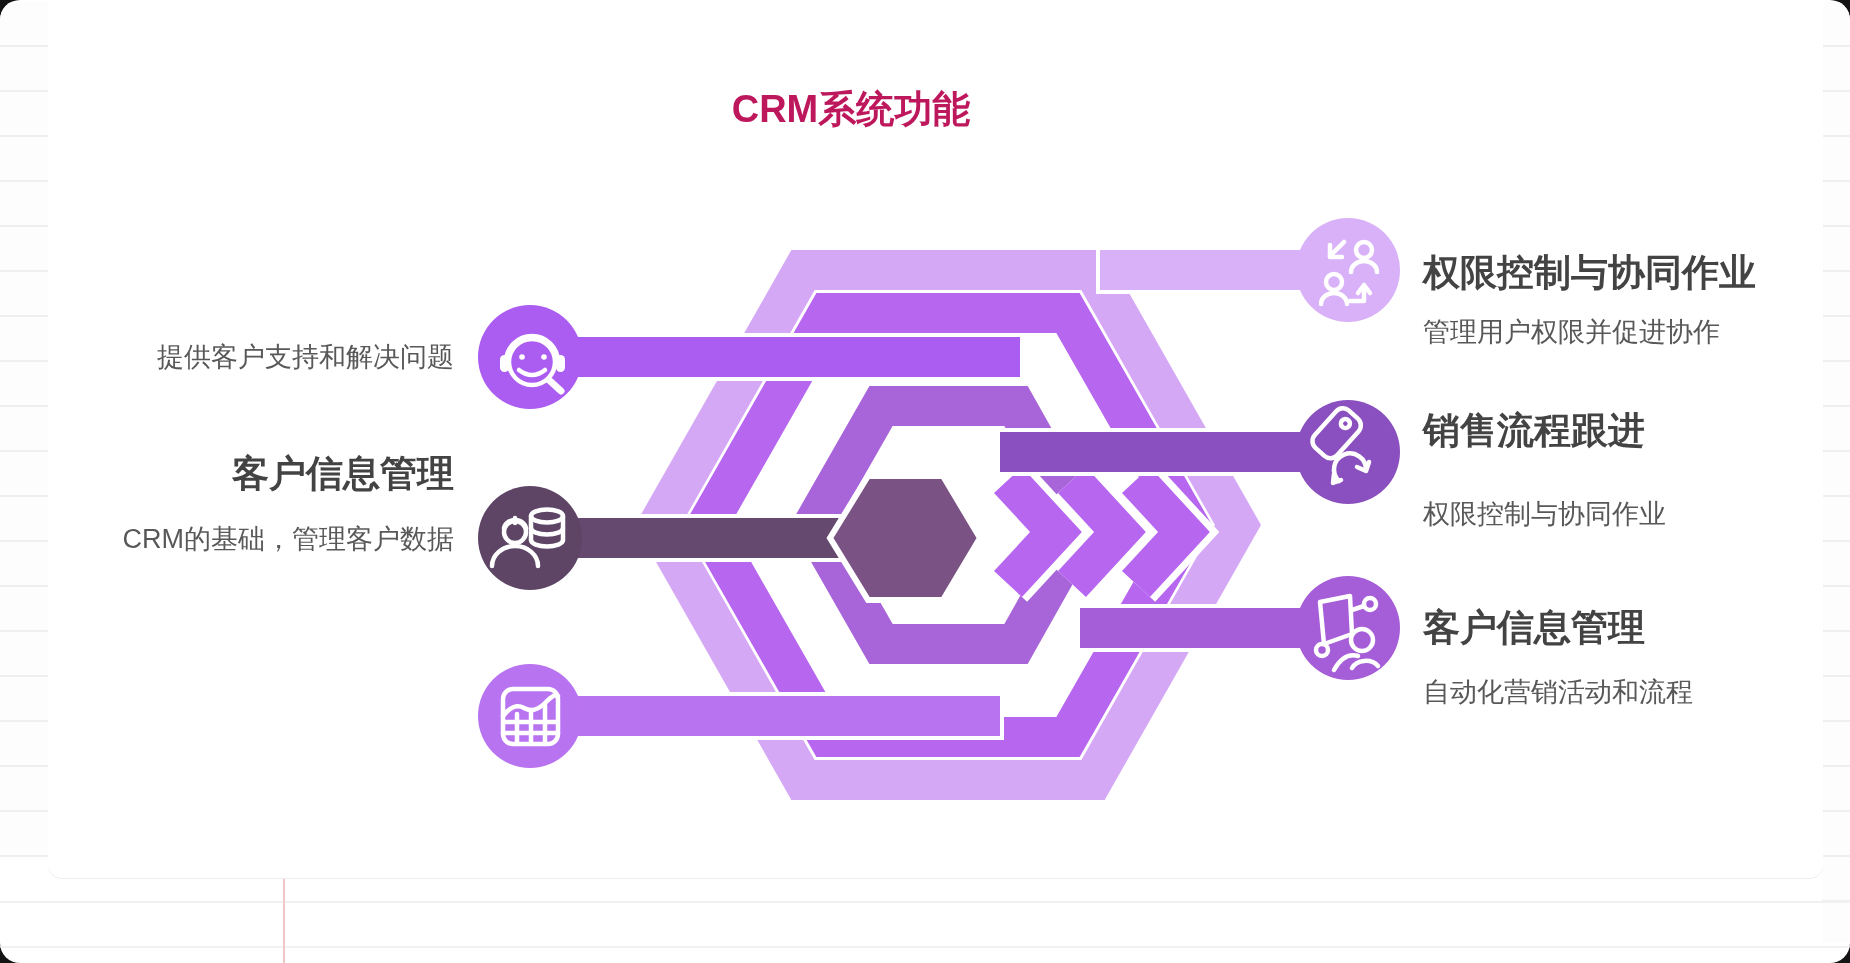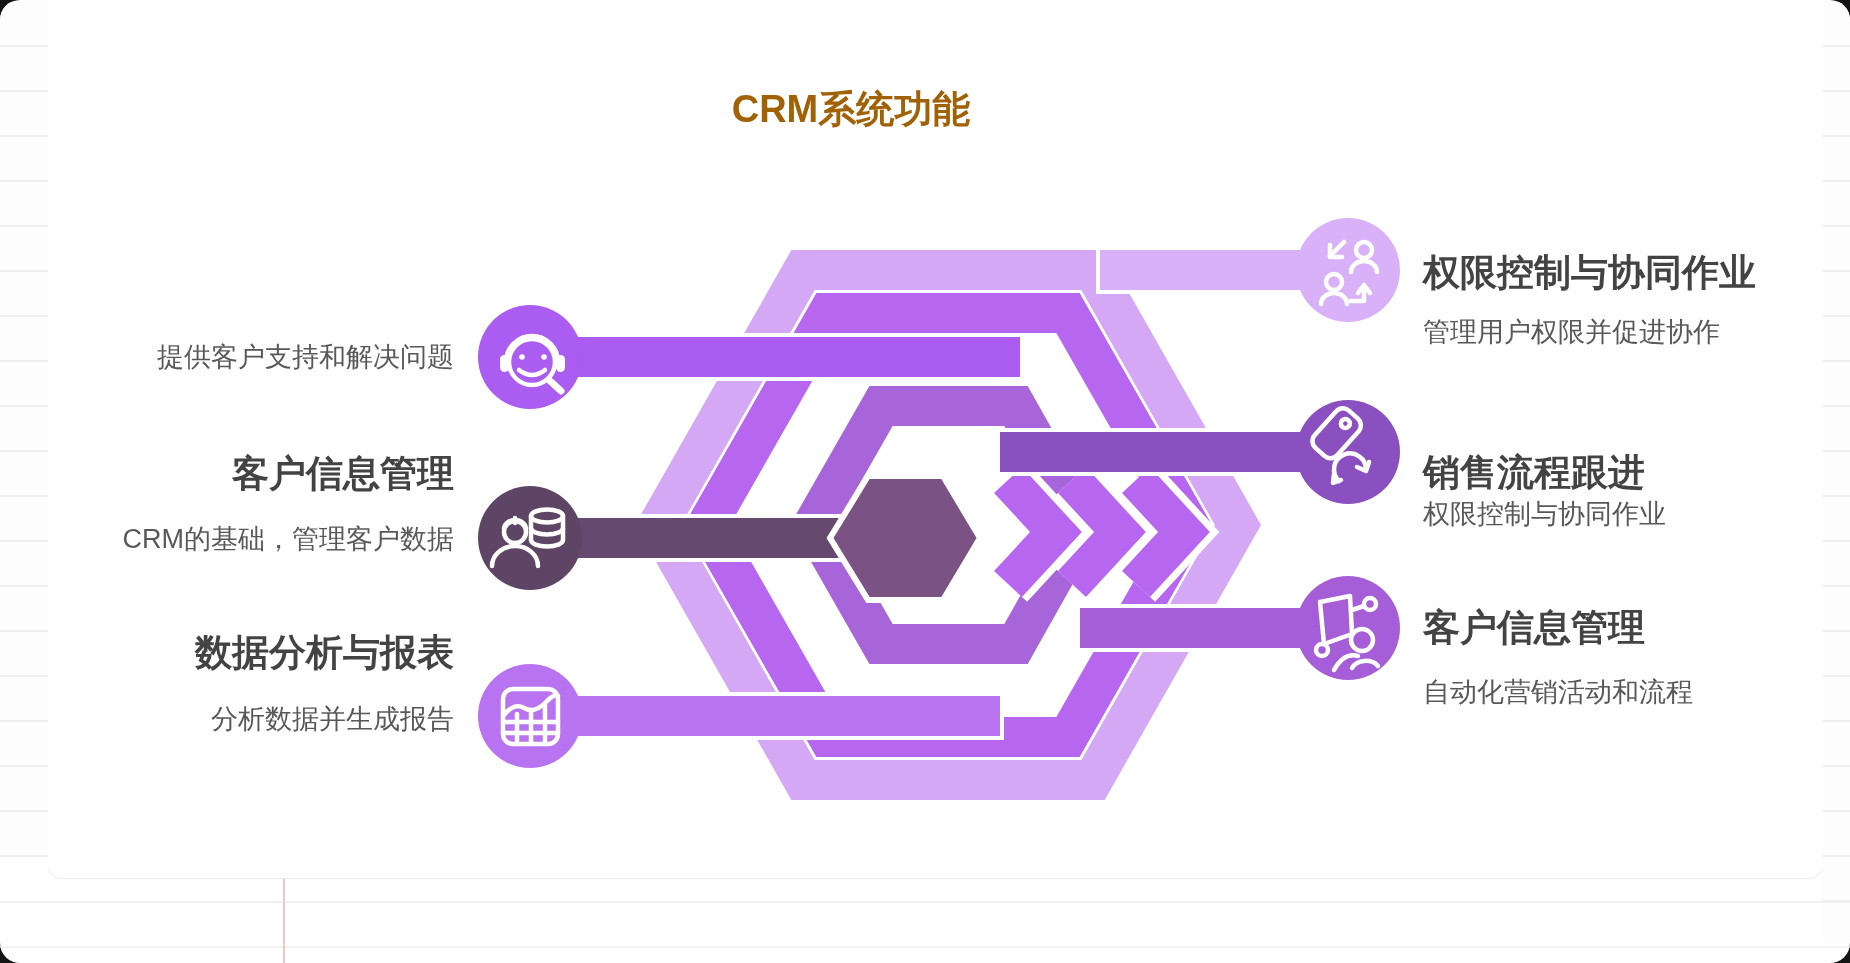--- a/index.html
+++ b/index.html
@@ -8,31 +8,31 @@
   #sheet{position:absolute;inset:0;background:#ffffff;border-radius:20px;overflow:hidden;}
   .ruled{position:absolute;background:repeating-linear-gradient(to bottom,#fdfdfd 0 43px,#efefef 43px 45px);}
   #ruled-left{left:0;top:2px;width:48px;height:858px;}
   #ruled-right{right:0;top:2px;width:28px;height:940px;}
   .bottom-line{position:absolute;left:0;width:1850px;height:2px;background:#f1f1f1;}
   #card{position:absolute;left:48px;top:0;width:1775px;height:878px;background:#ffffff;
         border-radius:0 0 14px 14px;box-shadow:0 1px 0 #ededed;}
   #pink-line{position:absolute;left:283px;top:878px;width:2px;height:85px;background:#f3c6c6;}
   #diagram{position:absolute;left:0;top:0;width:1850px;height:963px;}
   .page-title{position:absolute;left:851px;top:84px;transform:translateX(-50%);
-              font-size:38px;font-weight:700;color:#a16207;white-space:nowrap;}
+              font-size:38px;font-weight:700;color:#be185d;white-space:nowrap;}
   .feat{position:absolute;white-space:nowrap;}
   .feat.left{right:1396px;text-align:right;}
   .feat.right{left:1423px;text-align:left;}
   .feat-title{font-size:37px;font-weight:700;color:#434343;}
   .feat-desc{font-size:27px;font-weight:400;color:#585858;}
   #lt1{top:266px}#ld1{top:339px}
   #lt2{top:449px}#ld2{top:521px}
   #lt3{top:628px}#ld3{top:701px}
   #rt1{top:248px}#rd1{top:314px}
-  #rt2{top:448px}#rd2{top:496px}
+  #rt2{top:406px}#rd2{top:496px}
   #rt3{top:603px}#rd3{top:674px}
 </style>
 </head>
 <body>
 
 <div id="stage">
   <div id="sheet">
     <div id="ruled-left" class="ruled"></div>
     <div id="ruled-right" class="ruled"></div>
     <div class="bottom-line" style="top:901px"></div>
@@ -147,22 +147,20 @@
           <path d="M1352,668 a15,12 0 0 1 26,-2"></path>
         </g>
       </g>
     </svg>
 
     <div class="page-title">CRM系统功能</div>
 
     <div class="feat left feat-desc" id="ld1">提供客户支持和解决问题</div>
     <div class="feat left feat-title" id="lt2">客户信息管理</div>
     <div class="feat left feat-desc" id="ld2">CRM的基础，管理客户数据</div>
-    <div class="feat left feat-title" id="lt3">数据分析与报表</div>
-    <div class="feat left feat-desc" id="ld3">分析数据并生成报告</div>
 
     <div class="feat right feat-title" id="rt1">权限控制与协同作业</div>
     <div class="feat right feat-desc" id="rd1">管理用户权限并促进协作</div>
     <div class="feat right feat-title" id="rt2">销售流程跟进</div>
     <div class="feat right feat-desc" id="rd2">权限控制与协同作业</div>
     <div class="feat right feat-title" id="rt3">客户信息管理</div>
     <div class="feat right feat-desc" id="rd3">自动化营销活动和流程</div>
   </div>
 </div>
 

